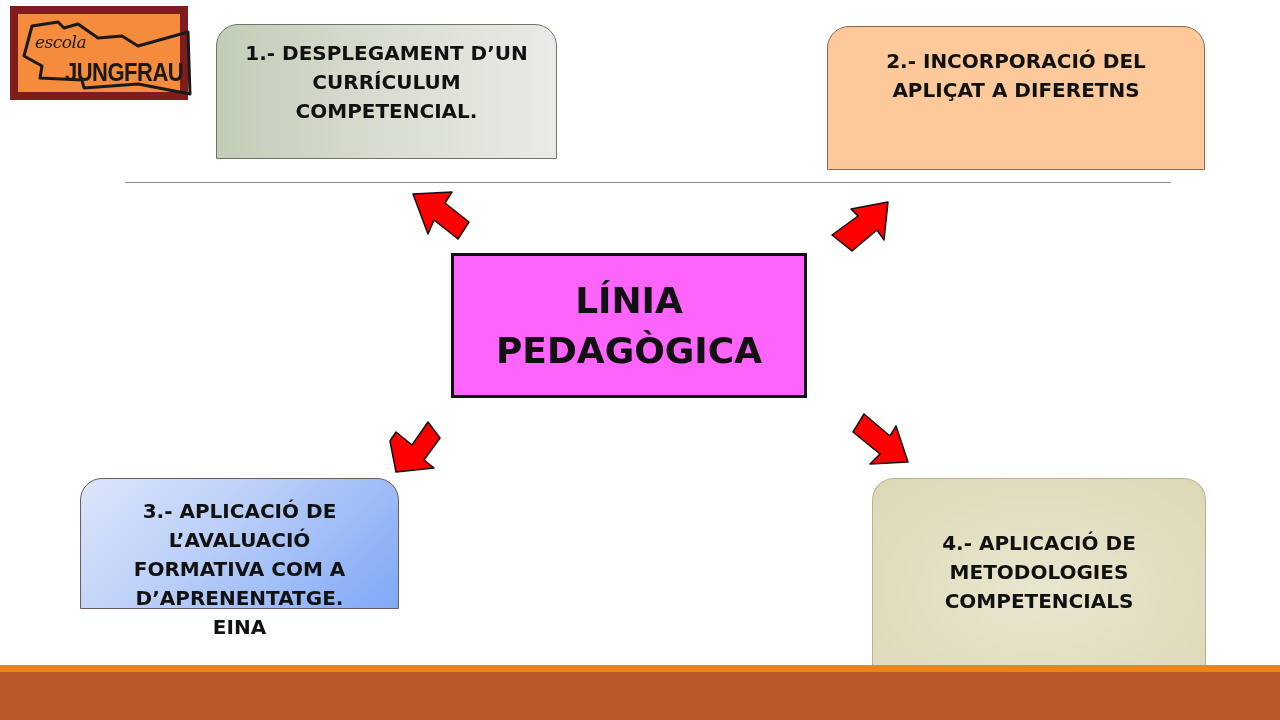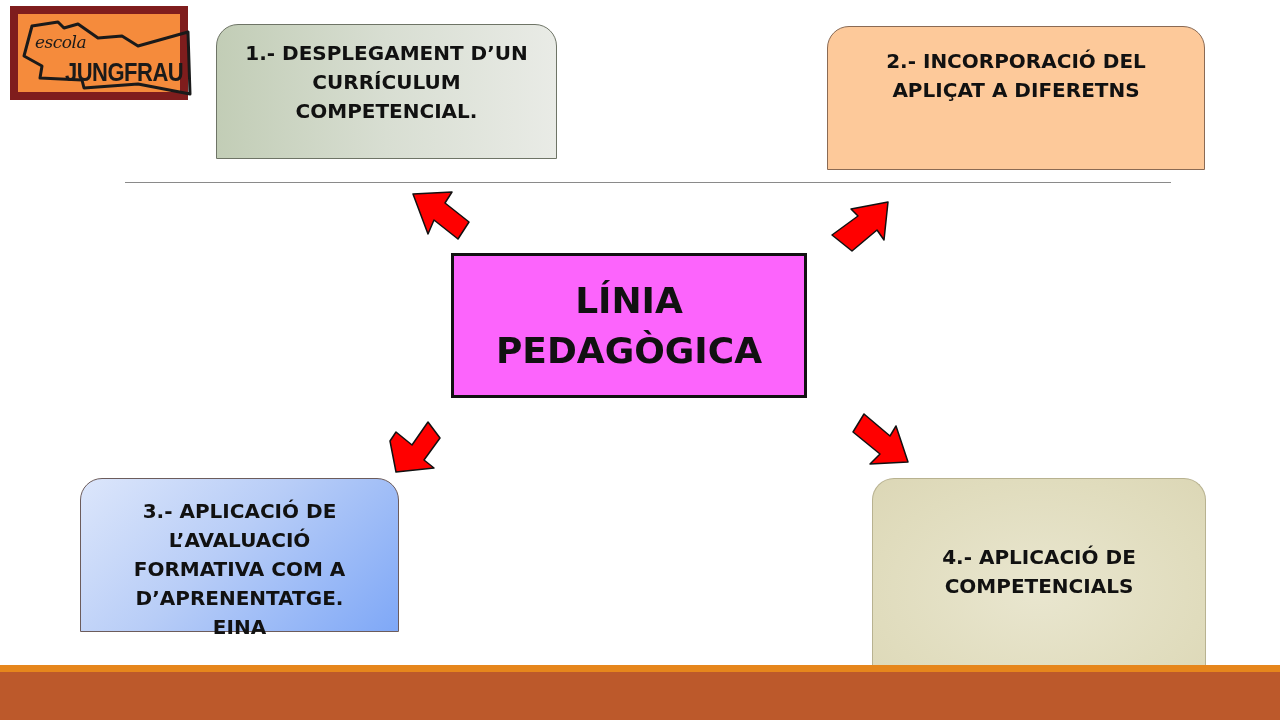--- a/index.html
+++ b/index.html
@@ -42,21 +42,21 @@
       border: 1.5px solid #6e7466;
       font-size: 20px; line-height: 29px; align-items: flex-start; padding-top: 14px;
     }
     .box-2 {
       left: 827px; top: 26px; width: 378px; height: 144px;
       background: #fdc99a;
       border: 1.5px solid #8a6a54;
       font-size: 20px; line-height: 29px; align-items: flex-start; padding-top: 20px;
     }
     .box-3 {
-      left: 80px; top: 478px; width: 319px; height: 154px;
+      left: 80px; top: 478px; width: 319px; height: 131px;
       background: linear-gradient(135deg, #dce6fb 0%, #b8cdf7 45%, #7fa8f7 100%);
       border: 1.5px solid #6c5c5c;
       font-size: 20px; line-height: 29px; align-items: flex-start; padding-top: 18px;
     }
     .box-4 {
       left: 872px; top: 478px; width: 334px; height: 187px;
       background: radial-gradient(ellipse at 50% 60%, #e9e6cf 0%, #e0dcbd 70%, #dcd7b6 100%);
       border: 1.5px solid #b8b290;
       border-bottom: none;
       font-size: 20px; line-height: 29px; padding-top: 0;
@@ -133,19 +133,20 @@
       <span>L’AVALUACIÓ</span>
       <span>FORMATIVA COM A</span>
       <span>D’APRENENTATGE.</span>
       <span>EINA</span>
     </div>
   </div>
 
   <div class="box box-4">
     <div>
       <span>4.- APLICACIÓ DE</span>
+      <span>METODOLOGIES</span>
       <span>COMPETENCIALS</span>
     </div>
   </div>
 
   <div class="bar-top"></div>
   <div class="bar-bottom"></div>
 </div>
 
 </body></html>

